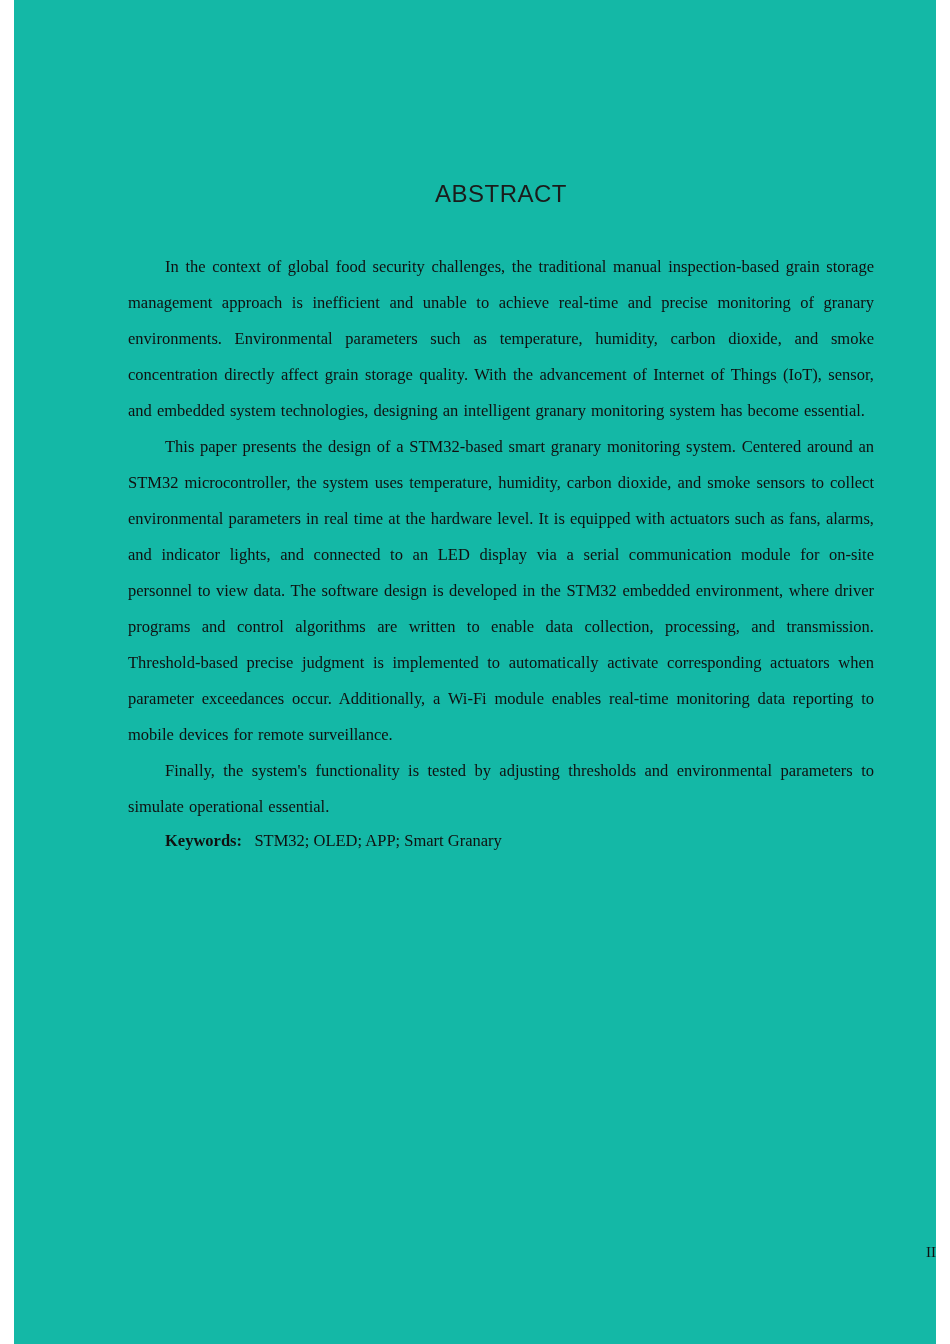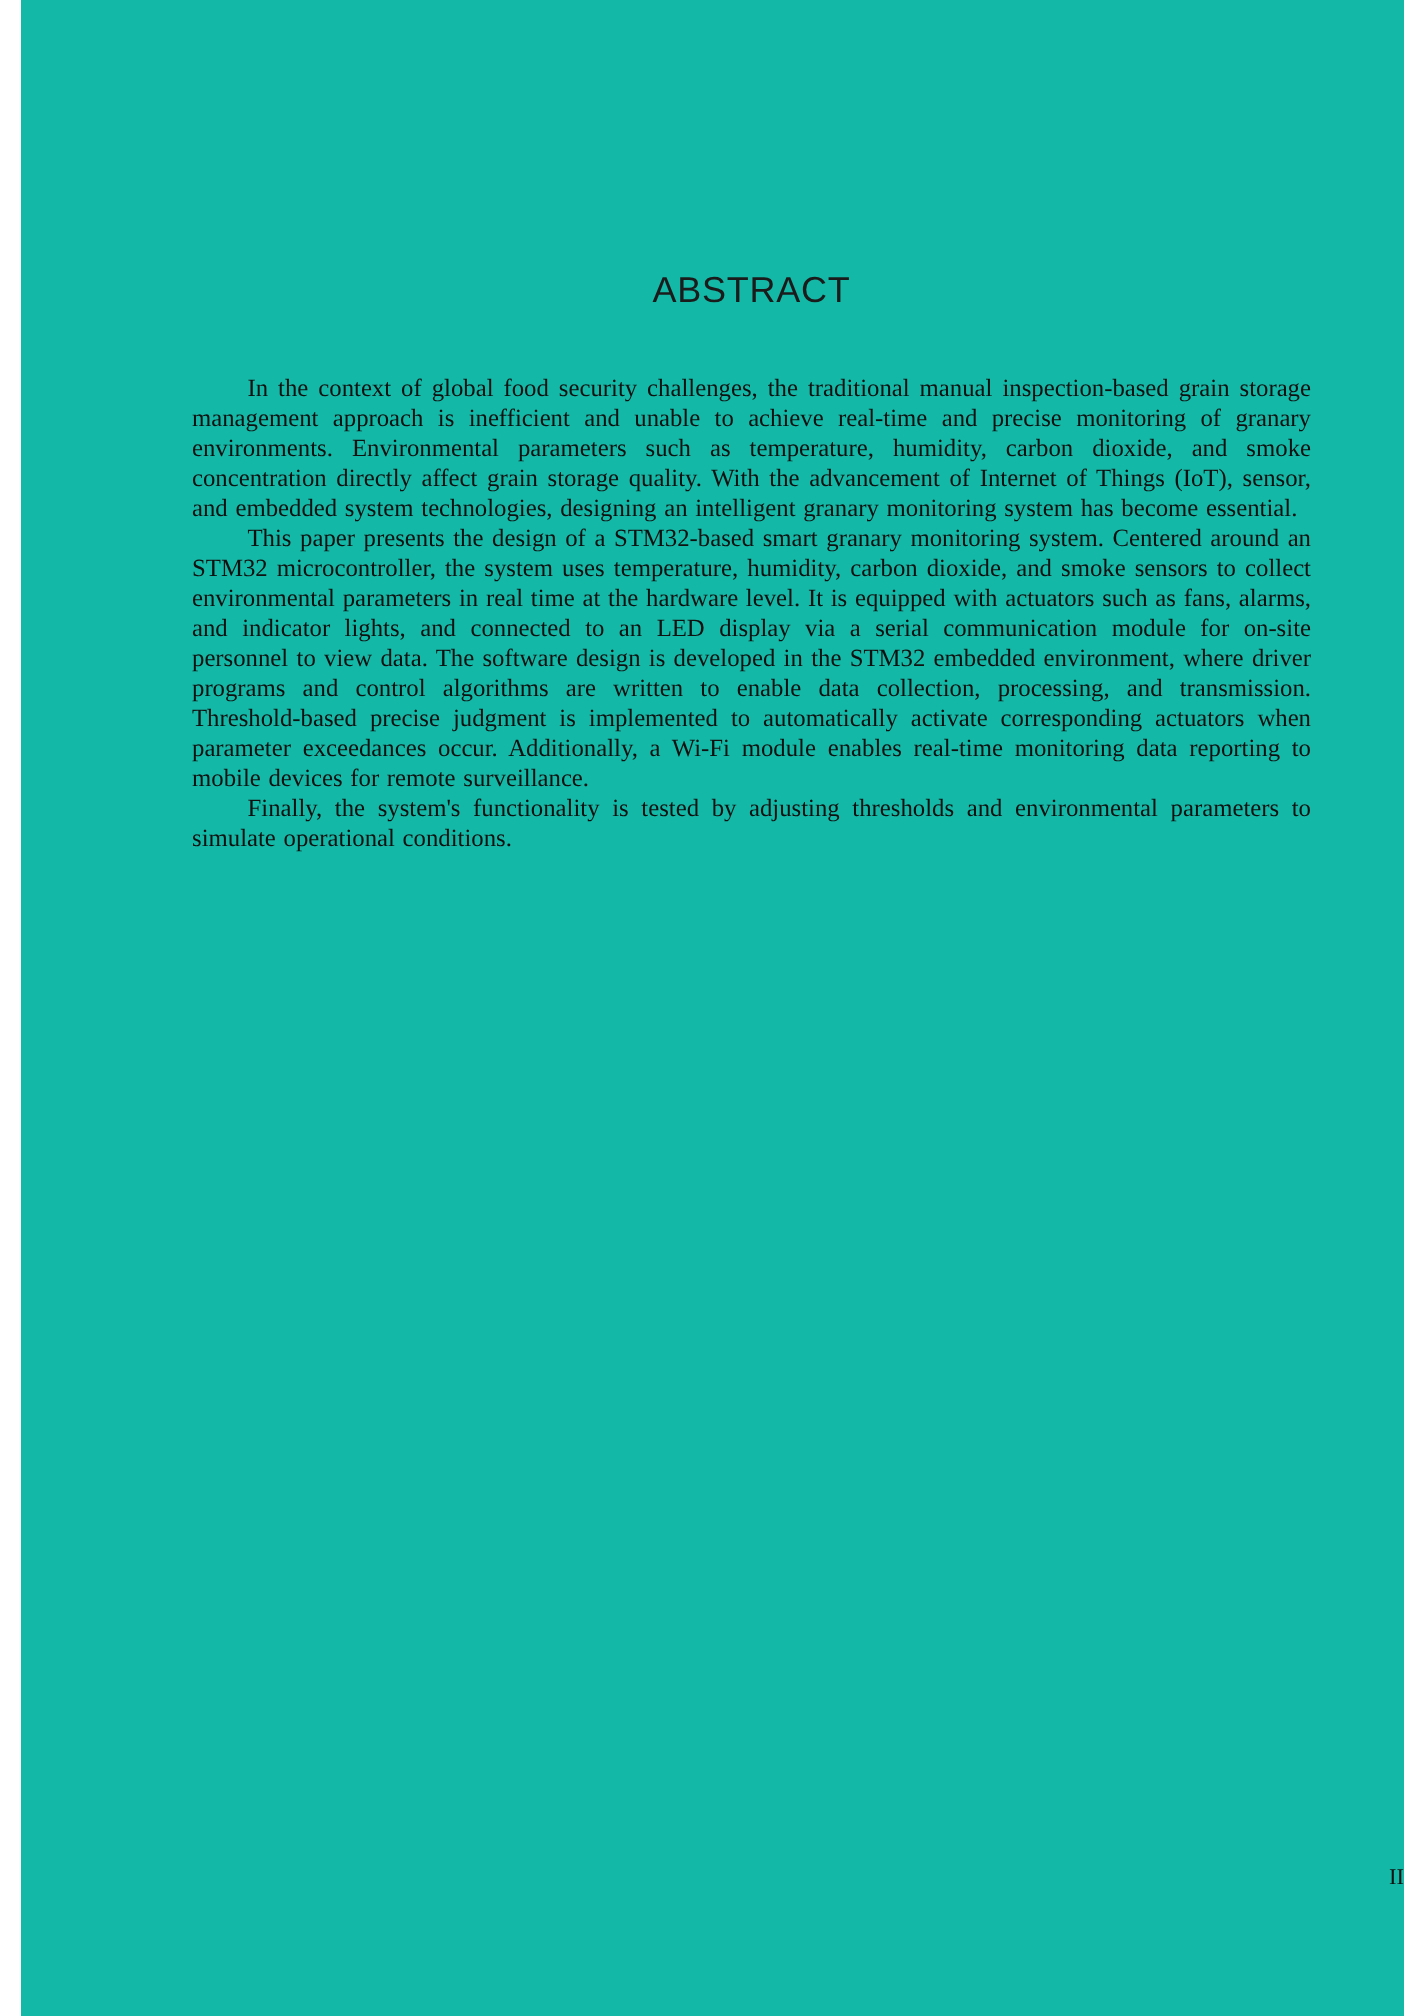--- a/index.html
+++ b/index.html
@@ -33,21 +33,21 @@
     font-size: 24px;
     letter-spacing: 0.5px;
     color: #1b1b1b;
   }
   .body-block {
     margin-top: 41px;
   }
   p.body-para {
     margin: 0;
     font-size: 16.5px;
-    line-height: 20px;
+    line-height: 36px;
     text-align: justify;
     text-indent: 37px;
     word-spacing: 1px;
   }
   p.keywords-line {
     margin: 0;
     font-size: 16.5px;
     line-height: 32px;
     text-indent: 37px;
   }
@@ -70,18 +70,23 @@
 </head>
 <body>
 
 <div class="page">
   <div class="content">
     <h1 class="doc-title">ABSTRACT</h1>
 
     <div class="body-block">
       <p class="body-para">In the context of global food security challenges, the traditional manual inspection-based grain storage management approach is inefficient and unable to achieve real-time and precise monitoring of granary environments. Environmental parameters such as temperature, humidity, carbon dioxide, and smoke concentration directly affect grain storage quality. With the advancement of Internet of Things (IoT), sensor, and embedded system technologies, designing an intelligent granary monitoring system has become essential.</p>
       <p class="body-para">This paper presents the design of a STM32-based smart granary monitoring system. Centered around an STM32 microcontroller, the system uses temperature, humidity, carbon dioxide, and smoke sensors to collect environmental parameters in real time at the hardware level. It is equipped with actuators such as fans, alarms, and indicator lights, and connected to an LED display via a serial communication module for on-site personnel to view data. The software design is developed in the STM32 embedded environment, where driver programs and control algorithms are written to enable data collection, processing, and transmission. Threshold-based precise judgment is implemented to automatically activate corresponding actuators when parameter exceedances occur. Additionally, a Wi-Fi module enables real-time monitoring data reporting to mobile devices for remote surveillance.</p>
-      <p class="body-para">Finally, the system's functionality is tested by adjusting thresholds and environmental parameters to simulate operational conditions.</p>
+      <p class="body-para">Finally, the system's functionality is tested by adjusting thresholds and environmental parameters to simulate operational essential.</p>
+      <p class="keywords-line">
+        <span class="kw-label">Keywords:</span>
+        <span>&nbsp;</span>
+        <span class="kw-value">STM32; OLED; APP; Smart Granary</span>
+      </p>
     </div>
   </div>
 
   <div class="page-number">II</div>
 </div>
 
 </body></html>

